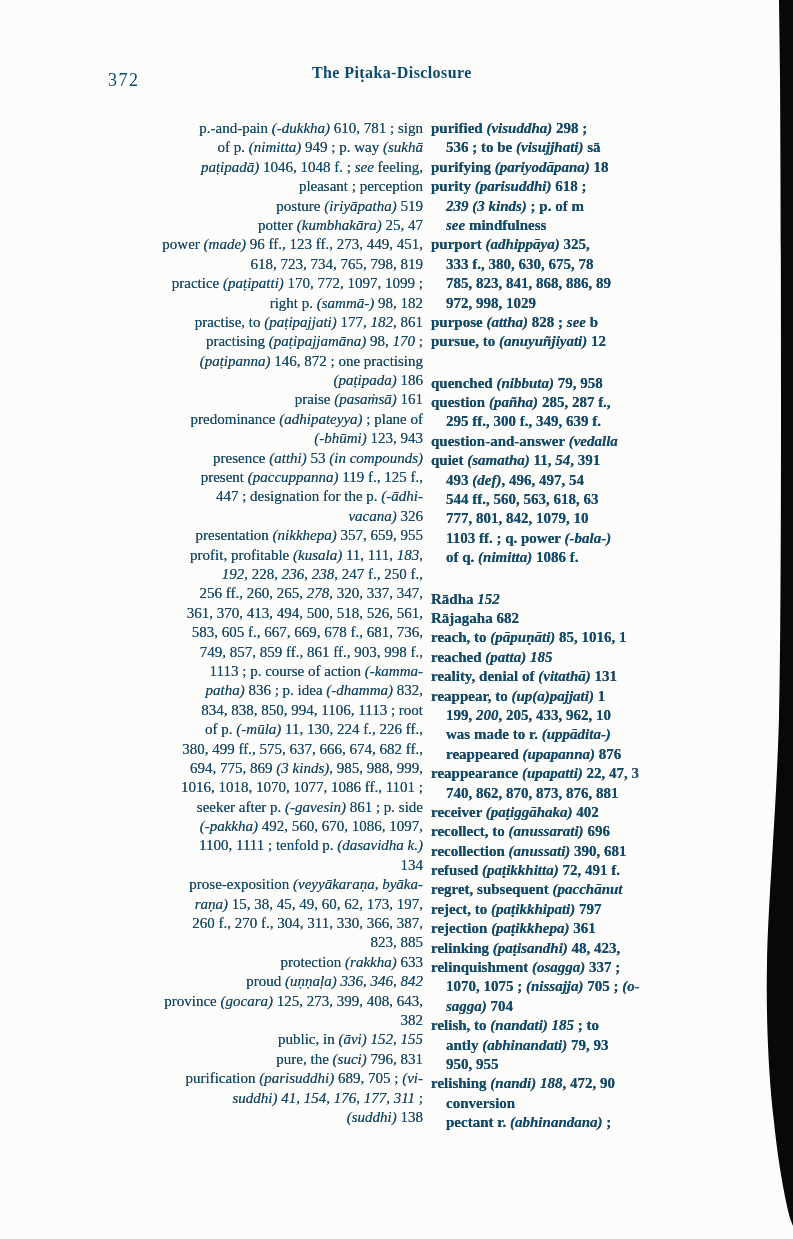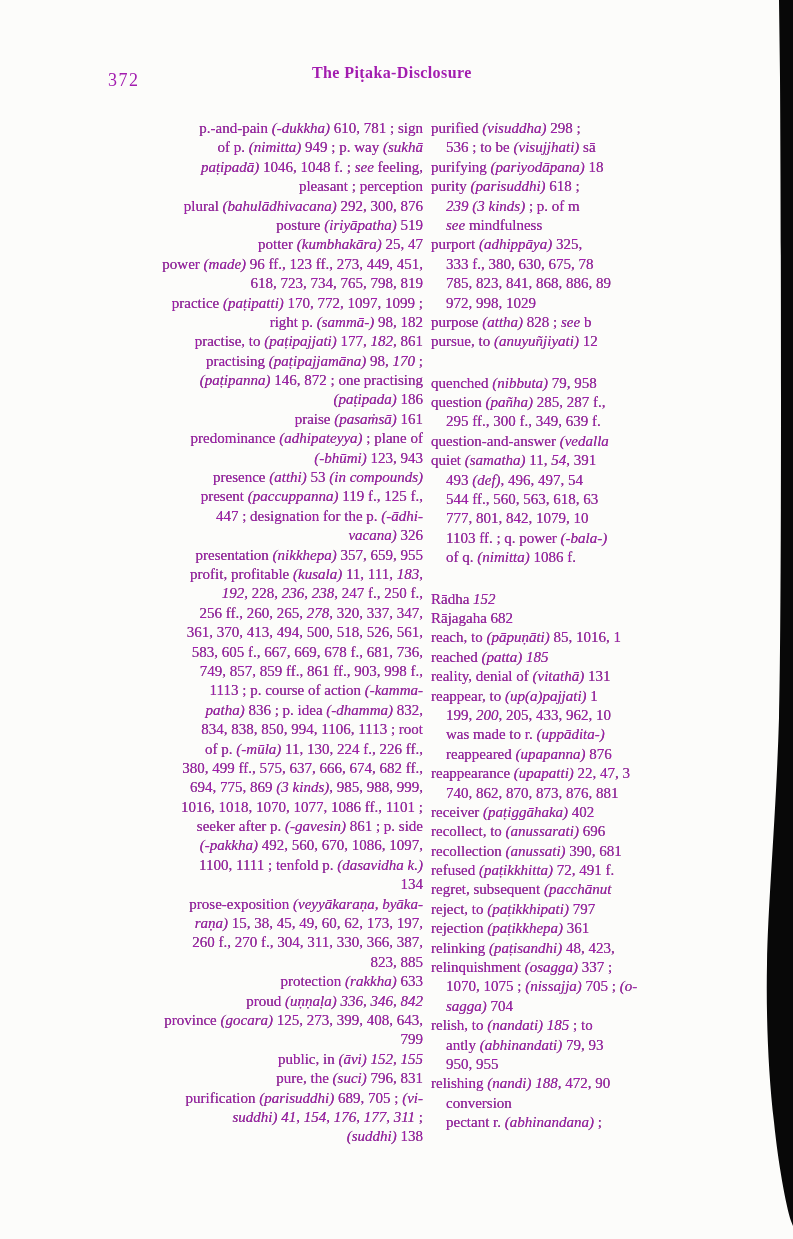--- a/index.html
+++ b/index.html
@@ -1,53 +1,53 @@
 <!DOCTYPE html>
 <html><head>
 <meta charset="utf-8">
 <style>
   html,body{margin:0;padding:0;background:#e8e8e6;}
   .page{
     position:relative;width:793px;height:1239px;margin:0 auto;
     background:#fcfcfa;overflow:hidden;
     font-family:"Liberation Serif","DejaVu Serif",serif;
-    color:#a21caf;
+    color:#0c4a6e;
   }
   .pageno{position:absolute;left:108px;top:70px;font-size:18px;letter-spacing:1.5px;}
   .title{position:absolute;left:312px;top:64px;font-size:16px;font-weight:bold;letter-spacing:.4px;}
   .col{
     position:absolute;top:119px;font-size:15px;line-height:19.4px;
     white-space:nowrap;text-shadow:0 0 .5px rgba(42,40,33,.75);
   }
   .col.left{left:118px;width:305px;text-align:right;}
   .col.right{
     left:431px;width:336px;
     -webkit-mask-image:linear-gradient(to right,#000 0,#000 58%,rgba(0,0,0,.5) 78%,rgba(0,0,0,.12) 93%,rgba(0,0,0,.02) 100%);
     mask-image:linear-gradient(to right,#000 0,#000 58%,rgba(0,0,0,.5) 78%,rgba(0,0,0,.12) 93%,rgba(0,0,0,.02) 100%);
+    font-weight:bold;
   }
   .line{height:19.4px;}
   .line.i0{padding-left:0;}
   .line.i1{padding-left:15px;}
   .line.i2{padding-left:26px;}
   .gap{height:22px;}
   i{font-style:italic;}
   .gutter{position:absolute;top:0;left:0;pointer-events:none;}
 </style>
 </head>
 <body>
 
 <div class="page">
   <div class="pageno">372</div>
   <div class="title">The Piṭaka-Disclosure</div>
   <div class="col left" id="col-left">
       <div class="line i1">p.-and-pain <i>(-dukkha)</i> 610, 781 ; sign</div>
       <div class="line i1">of p. <i>(nimitta)</i> 949 ; p. way <i>(sukhā</i></div>
       <div class="line i1"><i>paṭipadā)</i> 1046, 1048 f. ; <i>see</i> feeling,</div>
       <div class="line i1">pleasant ; perception</div>
-      <div class="line i0">plural <i>(bahulādhivacana)</i> 292, 300, 876</div>
       <div class="line i0">posture <i>(iriyāpatha)</i> 519</div>
       <div class="line i0">potter <i>(kumbhakāra)</i> 25, 47</div>
       <div class="line i0">power <i>(made)</i> 96 ff., 123 ff., 273, 449, 451,</div>
       <div class="line i1">618, 723, 734, 765, 798, 819</div>
       <div class="line i0">practice <i>(paṭipatti)</i> 170, 772, 1097, 1099 ;</div>
       <div class="line i1">right p. <i>(sammā-)</i> 98, 182</div>
       <div class="line i0">practise, to <i>(paṭipajjati)</i> 177, <i>182</i>, 861</div>
       <div class="line i0">practising <i>(paṭipajjamāna)</i> 98, <i>170</i> ;</div>
       <div class="line i1"><i>(paṭipanna)</i> 146, 872 ; one practising</div>
       <div class="line i1"><i>(paṭipada)</i> 186</div>
@@ -76,21 +76,21 @@
       <div class="line i1"><i>(-pakkha)</i> 492, 560, 670, 1086, 1097,</div>
       <div class="line i1">1100, 1111 ; tenfold p. <i>(dasavidha k.)</i></div>
       <div class="line i1">134</div>
       <div class="line i0">prose-exposition <i>(veyyākaraṇa, byāka-</i></div>
       <div class="line i1"><i>raṇa)</i> 15, 38, 45, 49, 60, 62, 173, 197,</div>
       <div class="line i1">260 f., 270 f., 304, 311, 330, 366, 387,</div>
       <div class="line i1">823, 885</div>
       <div class="line i0">protection <i>(rakkha)</i> 633</div>
       <div class="line i0">proud <i>(uṇṇaḷa)</i> <i>336</i>, <i>346</i>, <i>842</i></div>
       <div class="line i0">province <i>(gocara)</i> 125, 273, 399, 408, 643,</div>
-      <div class="line i1">799</div>
+      <div class="line i1">382</div>
       <div class="line i0">public, in <i>(āvi)</i> <i>152</i>, <i>155</i></div>
       <div class="line i0">pure, the <i>(suci)</i> 796, 831</div>
       <div class="line i0">purification <i>(parisuddhi)</i> 689, 705 ; <i>(vi-</i></div>
       <div class="line i1"><i>suddhi)</i> <i>41</i>, <i>154</i>, <i>176</i>, <i>177</i>, <i>311</i> ;</div>
       <div class="line i1"><i>(suddhi)</i> 138</div>
     </div>
   <div class="col right" id="col-right">
       <div class="line i0">purified <i>(visuddha)</i> 298 ;</div>
       <div class="line i1">536 ; to be <i>(visujjhati)</i> sā</div>
       <div class="line i0">purifying <i>(pariyodāpana)</i> 18</div>

